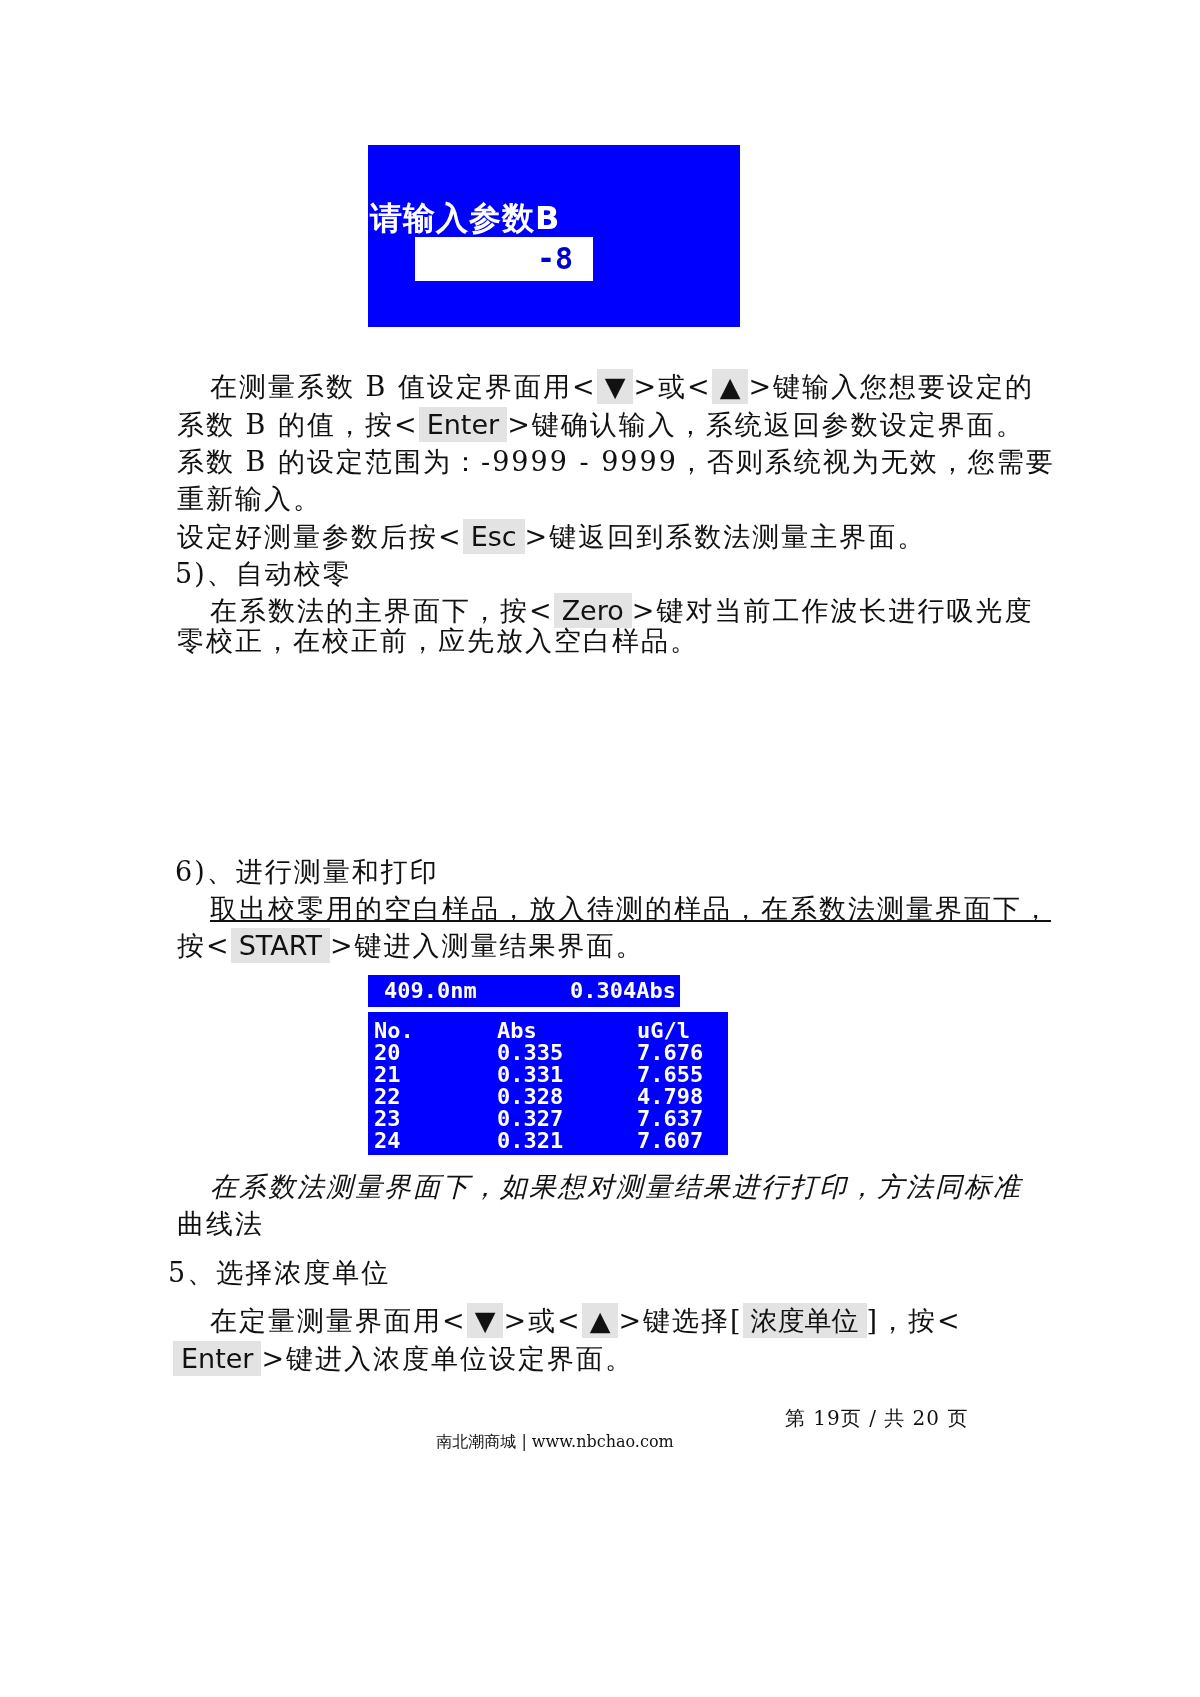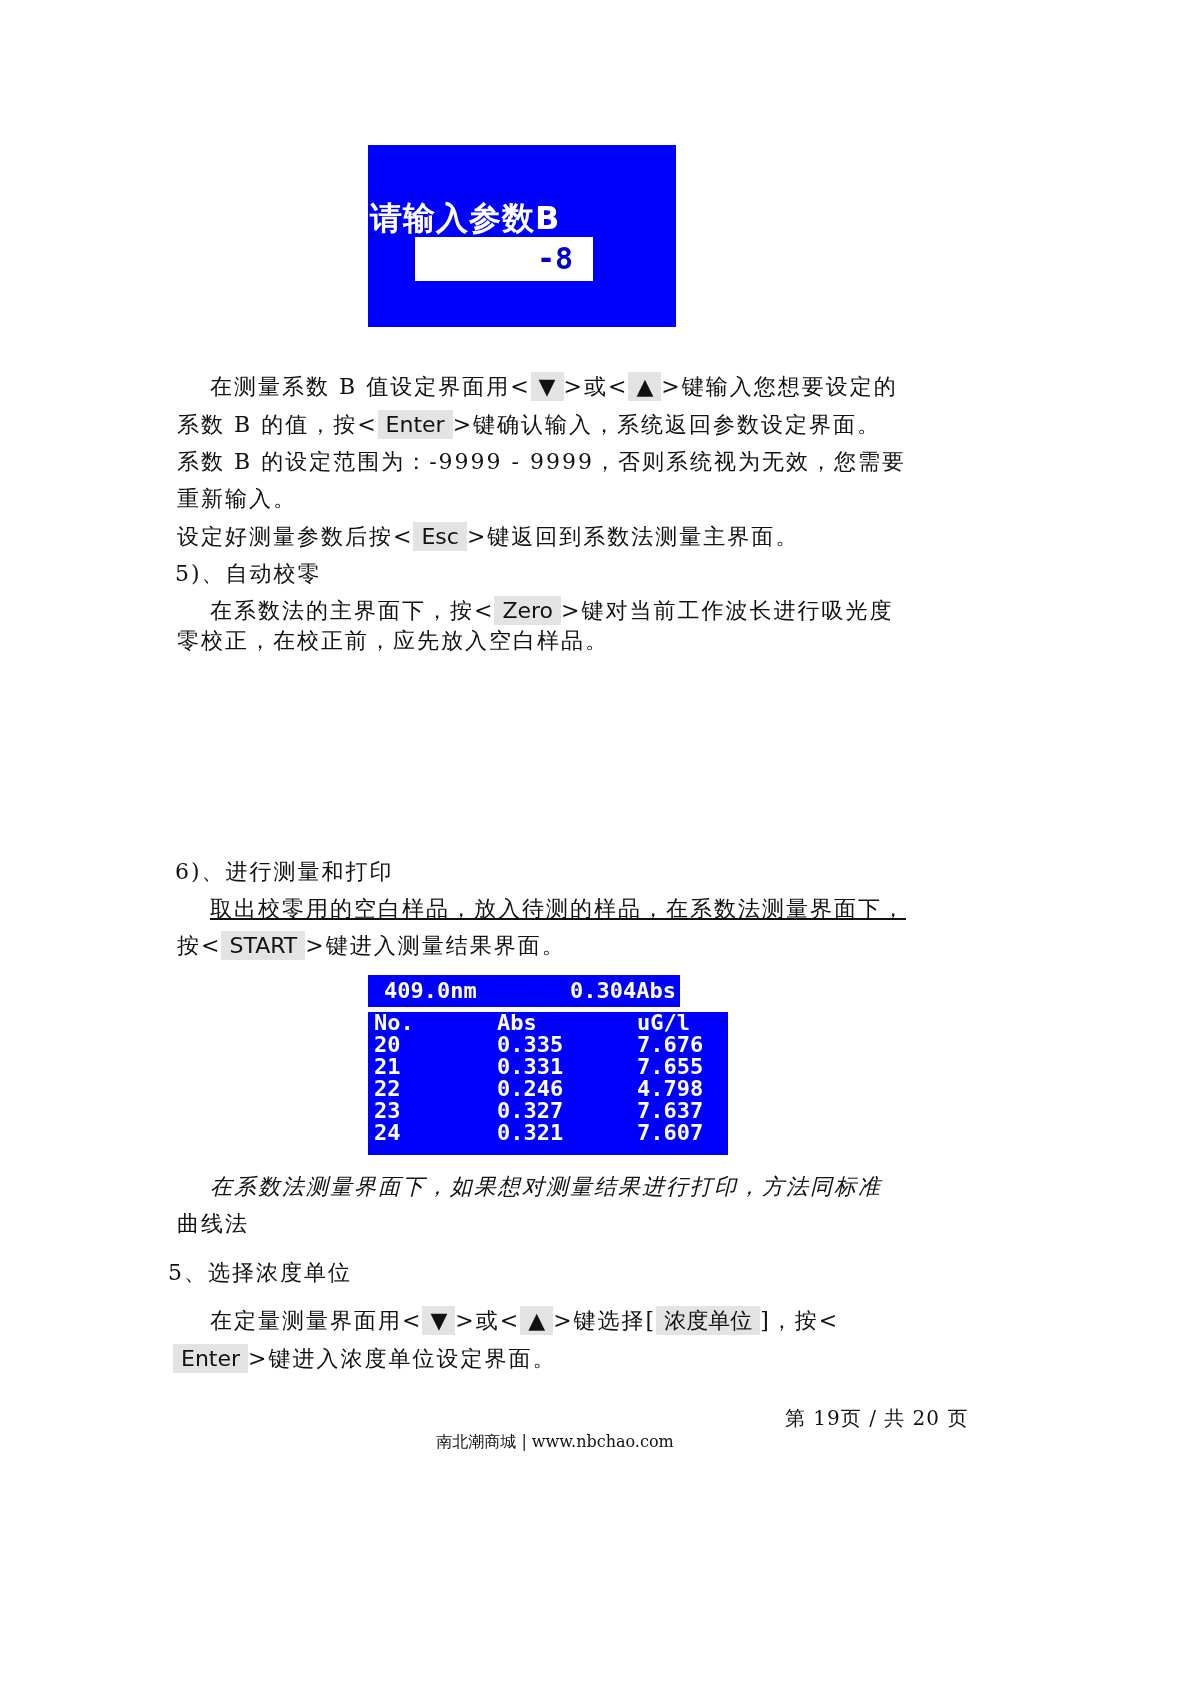--- a/index.html
+++ b/index.html
@@ -1,30 +1,30 @@
 <!DOCTYPE html>
 <html><head>
   <meta charset="utf-8">
   <style>
     html, body { margin: 0; padding: 0; background: #ffffff; }
     body { width: 1200px; height: 1697px; position: relative; overflow: hidden;
            font-family: "DejaVu Serif", "Liberation Serif", serif; color: #111; }
-    .line { position: absolute; left: 177px; font-size: 22px; line-height: 30px; white-space: nowrap; letter-spacing: 2px; }
+    .line { position: absolute; left: 177px; font-size: 27px; line-height: 30px; white-space: nowrap; letter-spacing: 2px; }
     .indent { left: 210px; }
     .key { background: #e3e3e3; padding: 2px 8px; font-family: "DejaVu Sans", sans-serif; letter-spacing: 0; }
     .lcd { position: absolute; background: #0000ff; color: #fff; font-family: "DejaVu Sans Mono", "Liberation Mono", monospace; font-weight: bold; }
-    .lcd1 { left: 368px; top: 145px; width: 308px; height: 182px; }
+    .lcd1 { left: 368px; top: 145px; width: 372px; height: 182px; }
     .lcd1 .prompt { position: absolute; left: 2px; top: 52px; font-size: 32px; font-family: "DejaVu Sans", sans-serif; letter-spacing: 1px; }
     .lcd1 .inputbox { position: absolute; left: 47px; top: 92px; width: 178px; height: 44px; background: #fff; color: #0000cc;
                       font-size: 30px; text-align: right; box-sizing: border-box; padding-right: 20px; line-height: 44px; }
     .lcd2-top { left: 368px; top: 975px; width: 312px; height: 32px; font-size: 22px; line-height: 32px; }
     .lcd2-top .wl { position: absolute; left: 16px; }
     .lcd2-top .abs-val { position: absolute; right: 4px; }
     .lcd2-body { left: 368px; top: 1012px; width: 360px; height: 143px; font-size: 22px; line-height: 22px; overflow: hidden; }
-    .lcd2-body table { border-collapse: collapse; margin-left: 6px; margin-top: 0; }
+    .lcd2-body table { border-collapse: collapse; margin-left: 6px; margin-top: 8px; }
     .lcd2-body td { padding: 0; height: 22px; }
     .c1 { width: 123px; } .c2 { width: 140px; } .c3 { width: 90px; }
     .footer-page { position: absolute; left: 785px; top: 1405px; font-size: 20px; letter-spacing: 1px; }
     .footer-site { position: absolute; left: 0; width: 1110px; top: 1432px; font-size: 16px; text-align: center; }
   </style>
 </head>
 <body>
 
 <div class="lcd lcd1">
   <div class="prompt">请输入参数B</div>
@@ -72,21 +72,21 @@
       <td>0.335</td>
       <td>7.676</td>
     </tr>
     <tr>
       <td>21</td>
       <td>0.331</td>
       <td>7.655</td>
     </tr>
     <tr>
       <td>22</td>
-      <td>0.246</td>
+      <td>0.328</td>
       <td>4.798</td>
     </tr>
     <tr>
       <td>23</td>
       <td>0.327</td>
       <td>7.637</td>
     </tr>
     <tr>
       <td>24</td>
       <td>0.321</td>

